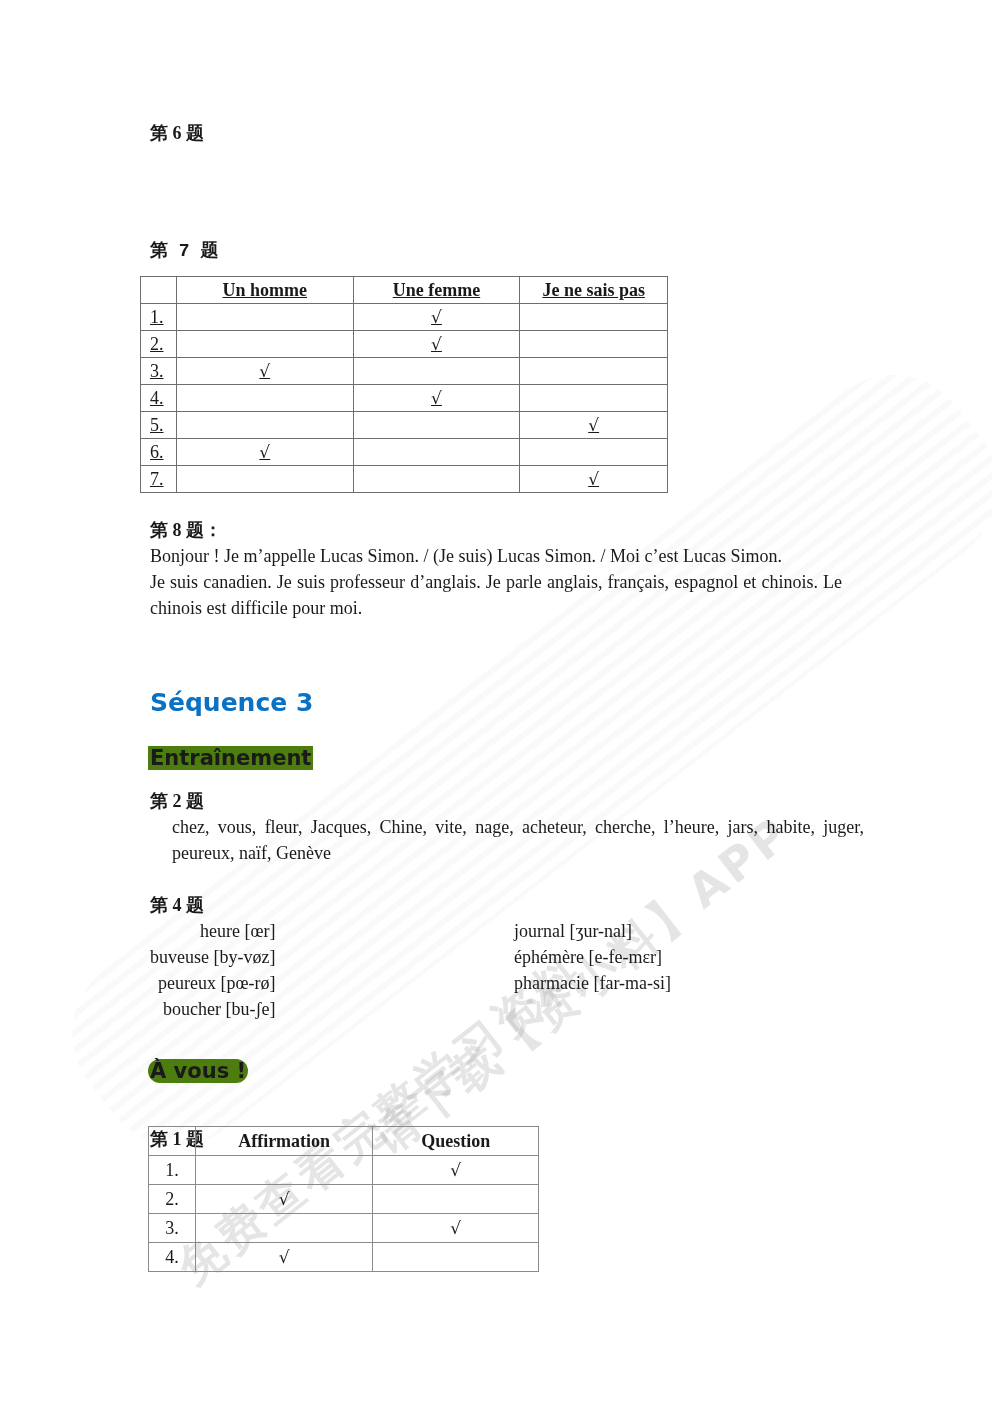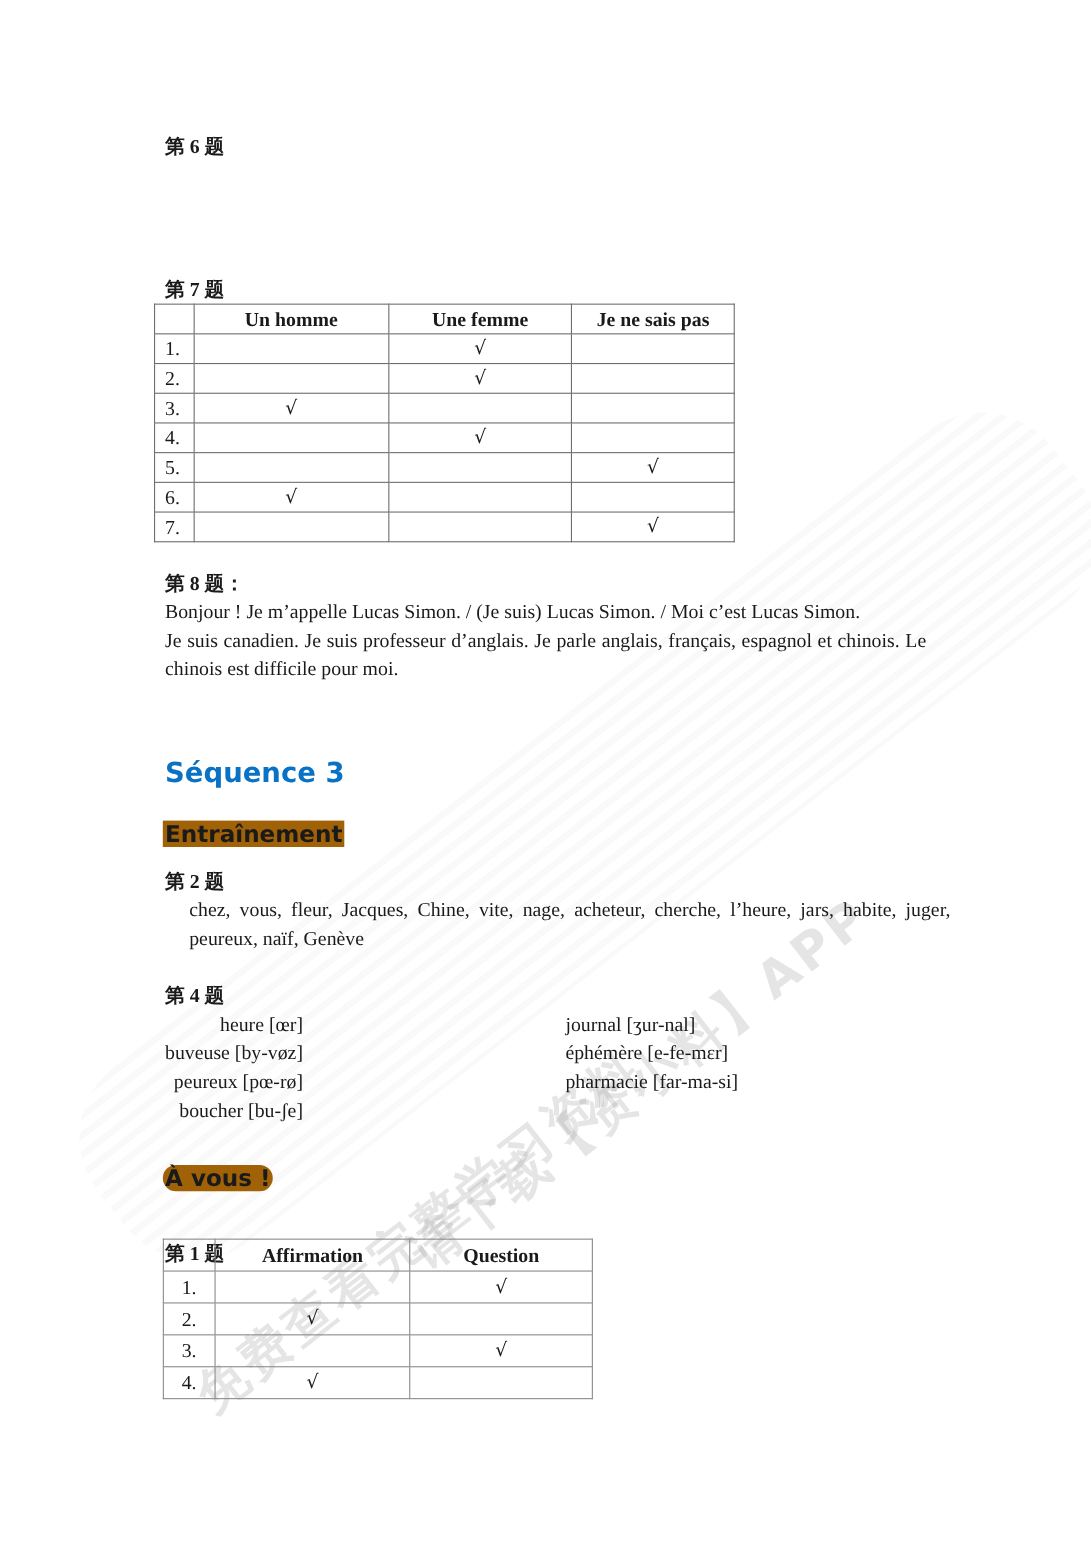--- a/index.html
+++ b/index.html
@@ -15,21 +15,21 @@
              font-weight: bold; color: rgba(160,160,160,0.28); white-space: nowrap; letter-spacing: 4px; }
   .wm-text.l1 { left: 105px; top: 1010px; font-size: 46px; transform: rotate(-38deg); }
   .wm-text.l2 { left: 300px; top: 880px; font-size: 46px; transform: rotate(-38deg); }
   .content { position: absolute; left: 0; top: 0; width: 920px; height: 1403px; z-index: 1; }
   .abs { position: absolute; }
   .q-title { font-weight: bold; font-size: 18px; line-height: 26px; }
   .line { font-size: 18px; line-height: 26px; white-space: nowrap; }
   .para { position: absolute; left: 150px; width: 692px; font-size: 18px; line-height: 26px; text-align: justify; }
   .para p { margin: 0; }
   .seq-title { font-family: "DejaVu Sans", sans-serif; font-weight: bold; font-size: 25px; color: #0a72c4; letter-spacing: 0px; }
-  .sub-title { font-family: "DejaVu Sans", sans-serif; font-weight: bold; font-size: 21px; background: #a16207; padding: 0 2px; color: #1a1a1a; }
+  .sub-title { font-family: "DejaVu Sans", sans-serif; font-weight: bold; font-size: 21px; background: #4d7c0f; padding: 0 2px; color: #1a1a1a; }
   table.grid { position: absolute; border-collapse: collapse; font-size: 18px; }
   table.grid td, table.grid th { border: 1px solid #6e6e6e; padding: 0; text-align: center; vertical-align: middle; }
   table.grid th { font-weight: bold; }
   table.grid td.num { text-align: left; padding-left: 9px; }
   table.grid2 td, table.grid2 th { border-color: #8a8a8a; }
   table.grid2 td.num { text-align: center; padding-left: 0; }
   .check { font-family: "DejaVu Serif", serif; font-size: 17px; }
 </style>
 </head>
 <body>
@@ -37,22 +37,22 @@
 <div class="watermark">
   <div class="wm-stroke"></div>
   <div class="wm-text l1">免费查看完整学习资料</div>
   <div class="wm-text l2">请下载【资小料】APP</div>
 </div>
 
 <div class="content">
 
   <div class="abs q-title" style="left:150px; top:120px;">第 6 题</div>
 
-  <div class="abs q-title" style="left:150px; top:250px;">第 7 题</div>
-  <table class="grid" style="left:140px; top:276px; width:528px;">
+  <div class="abs q-title" style="left:150px; top:238px;font-family:Liberation Mono, monospace;">第 7 题</div>
+  <table class="grid" style="left:140px; top:276px; width:528px;text-decoration:underline;">
     <colgroup>
         <col style="width:36px">
         <col style="width:177px">
         <col style="width:167px">
         <col style="width:148px">
       </colgroup>
     <tbody>
         <tr style="height:27px;">
       <th></th>
       <th>Un homme</th>

